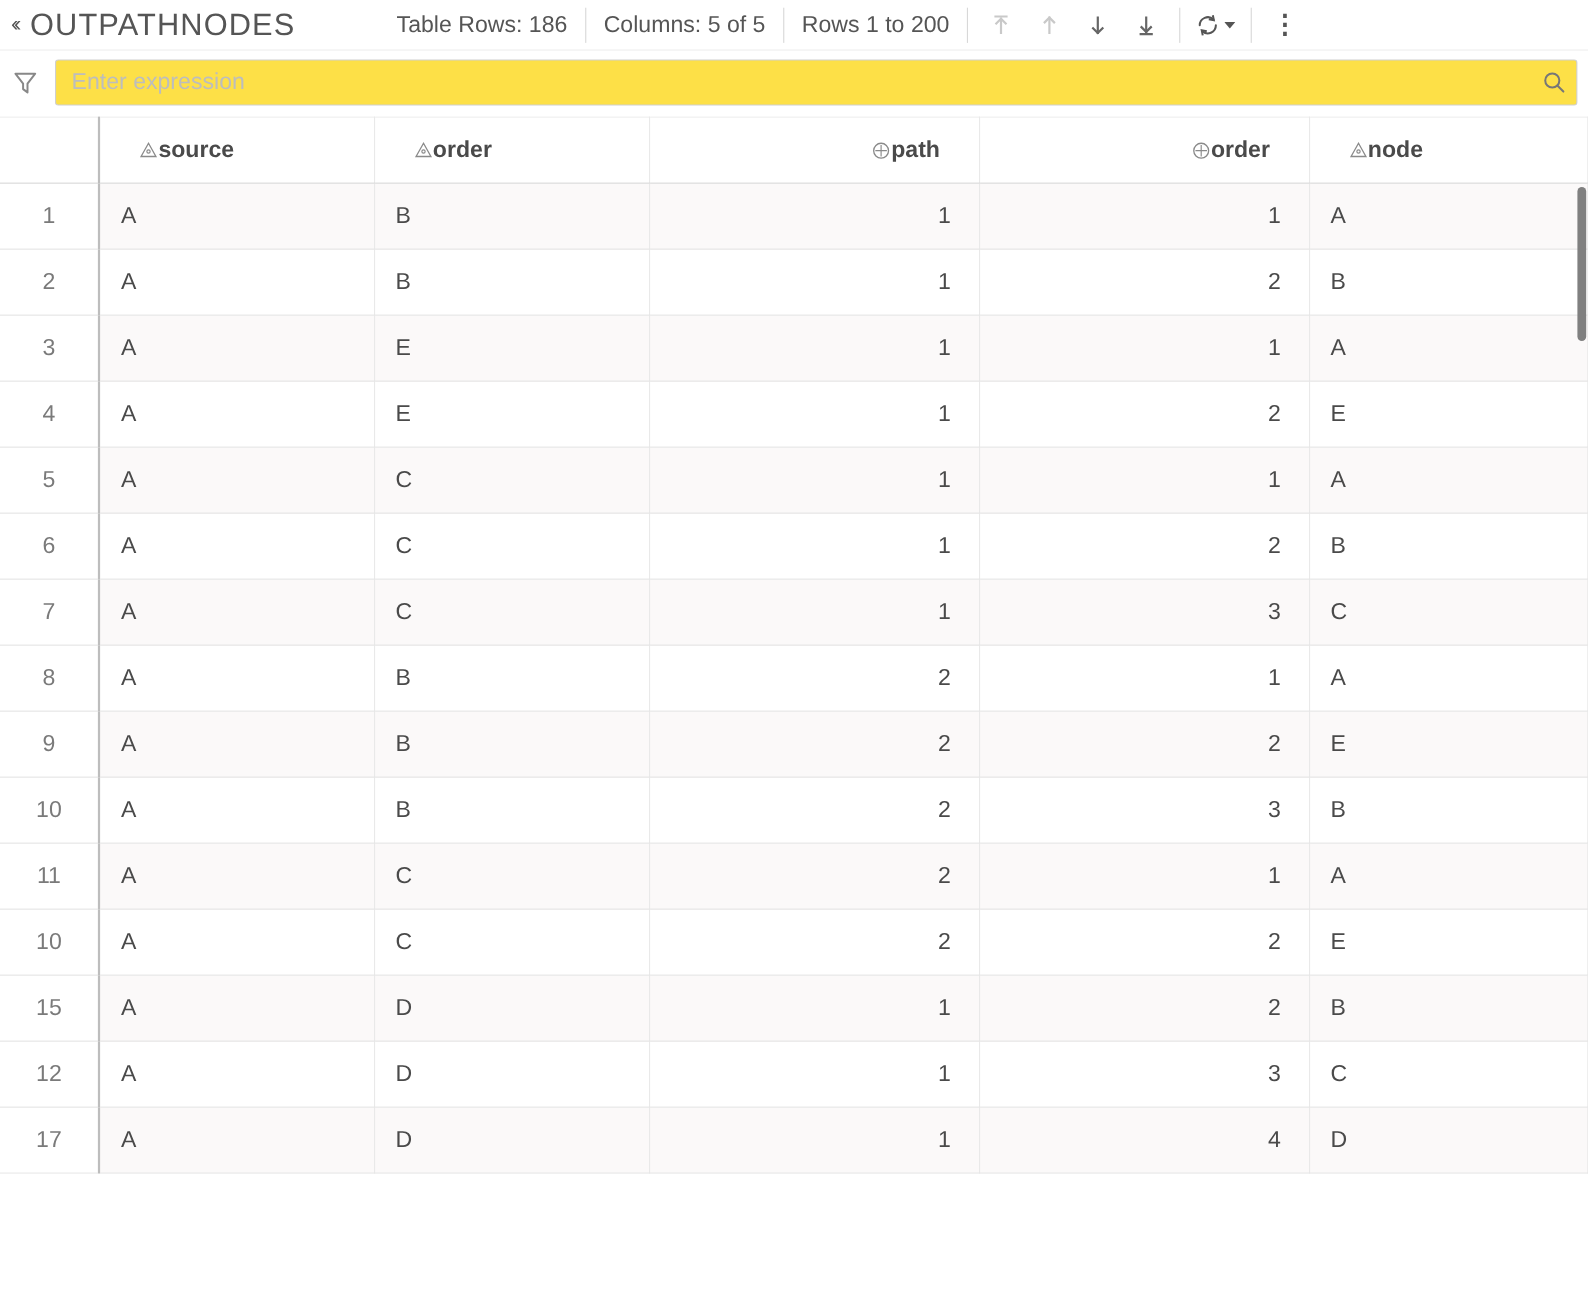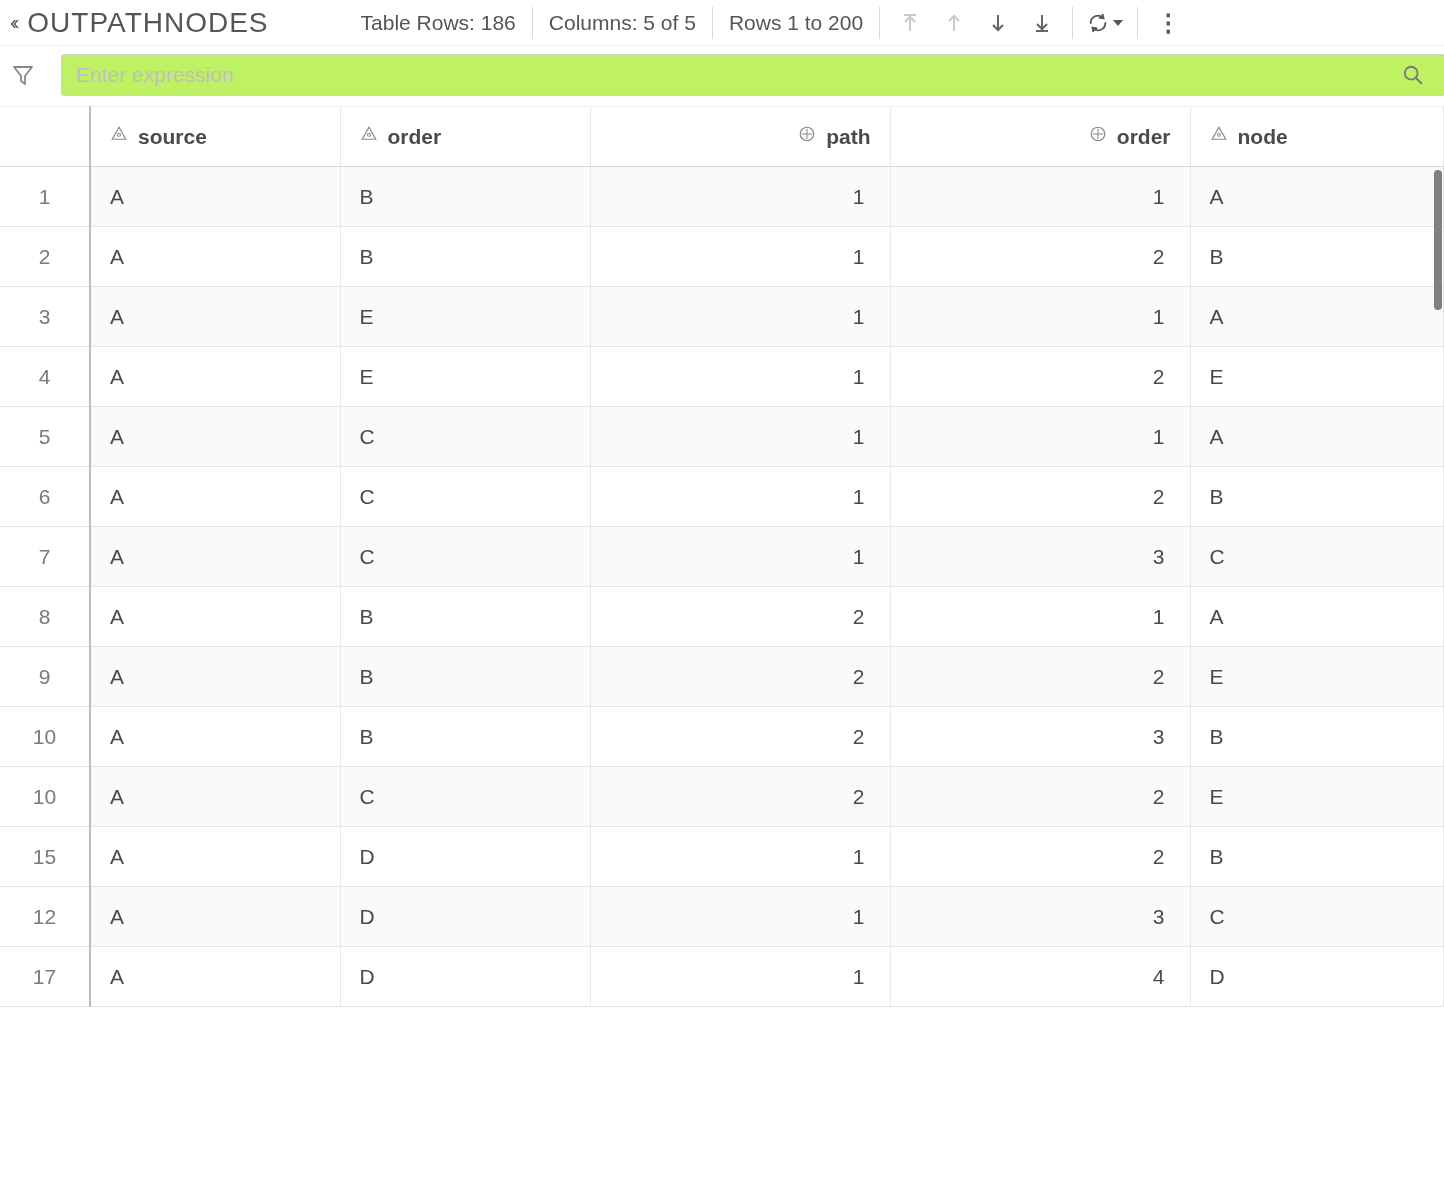--- a/index.html
+++ b/index.html
@@ -98,22 +98,21 @@
   }
   .expr-input {
     width: 100%;
     height: 42px;
     border: 1px solid #cfcfcf;
     border-radius: 3px;
     padding: 0 44px 0 14px;
     font-size: 21px;
     color: #444;
     outline: none;
-    background: #bef264;
-    margin-left: 11px;
+    background: #fde047;
   }
   .expr-input::placeholder { color: #bdbdbd; }
   .expr-search {
     position: absolute;
     right: 10px;
     top: 50%;
     transform: translateY(-50%);
     color: #777;
     cursor: pointer;
   }
@@ -151,22 +150,22 @@
   thead .col-rownum { border-right: 2px solid #bdbdbd !important; }
 
   .col-source { width: 250px; }
   .col-sink   { width: 250px; }
   .col-path   { width: 300px; }
   .col-order  { width: 300px; }
   .col-node   { width: auto; border-right: none !important; }
 
   .hdr-inner {
     display: flex;
-    gap: 10px;
-    padding: 0 18px;
+    align-items: center;
+    padding: 0 34px;
   }
   .hdr-inner.right { justify-content: flex-end; }
   .hdr-icon { color: #8a8a8a; display: inline-flex; }
   .hdr-label { font-weight: 600; }
 
   .cell-text {
     padding: 0 18px;
     text-align: left;
     color: #4a4a4a;
   }
@@ -518,20 +517,38 @@
             <div class="cell-num">2</div>
           </td>
           <td>
             <div class="cell-num">3</div>
           </td>
           <td>
             <div class="cell-text">B</div>
           </td>
         </tr>
         <tr>
+          <td class="col-rownum"><span>11</span></td>
+          <td>
+            <div class="cell-text">A</div>
+          </td>
+          <td>
+            <div class="cell-text">C</div>
+          </td>
+          <td>
+            <div class="cell-num">2</div>
+          </td>
+          <td>
+            <div class="cell-num">1</div>
+          </td>
+          <td>
+            <div class="cell-text">A</div>
+          </td>
+        </tr>
+        <tr>
           <td class="col-rownum"><span>10</span></td>
           <td>
             <div class="cell-text">A</div>
           </td>
           <td>
             <div class="cell-text">C</div>
           </td>
           <td>
             <div class="cell-num">2</div>
           </td>

